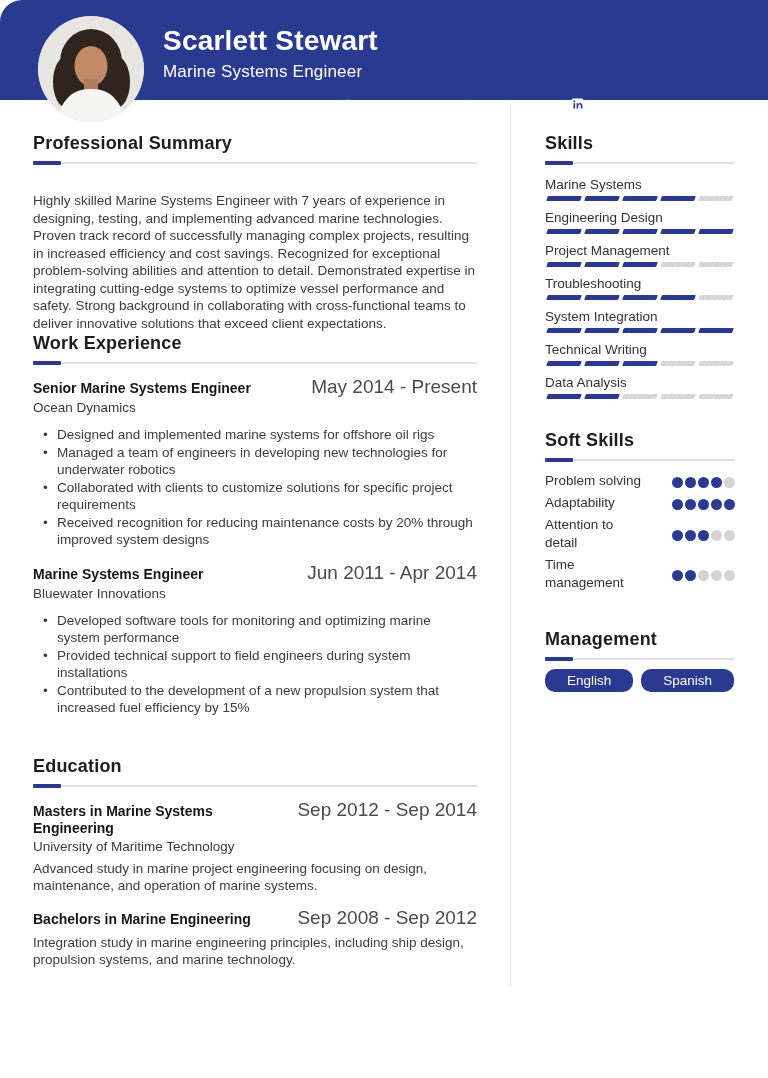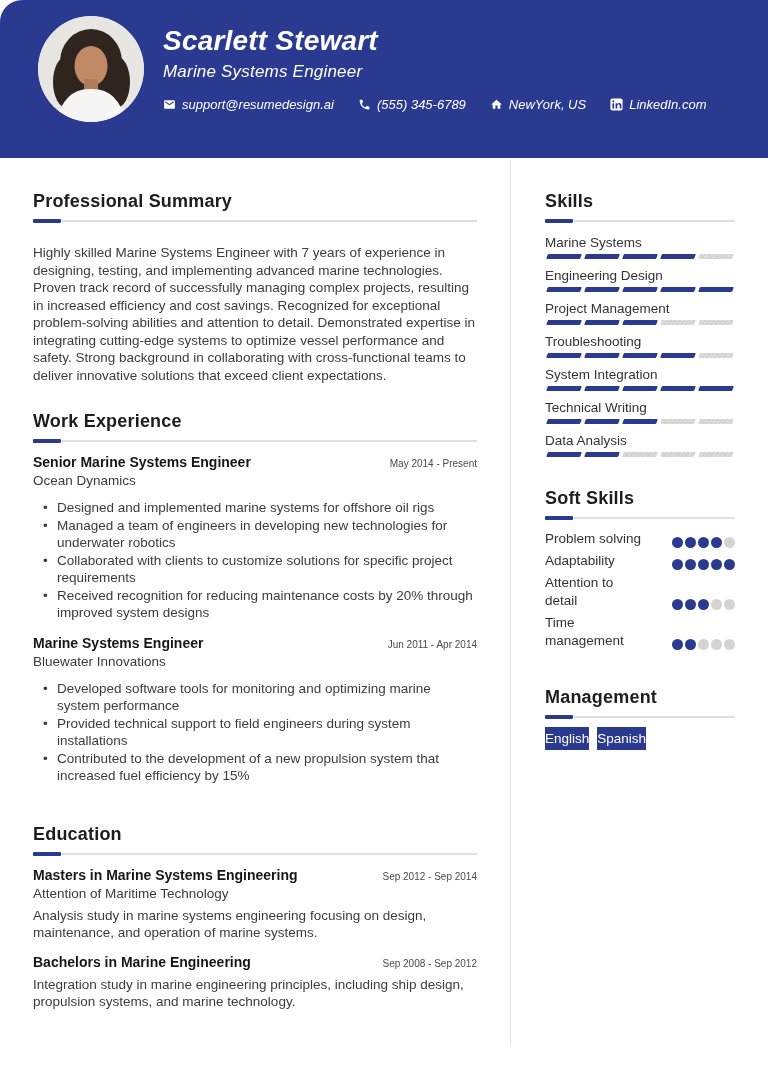--- a/index.html
+++ b/index.html
@@ -11,89 +11,88 @@
   html,body{background:#ffffff;}
   body{
     width:768px;height:1078px;overflow:hidden;
     font-family:"Liberation Sans","DejaVu Sans",sans-serif;
     color:#3c3c3c;
   }
   .page{width:768px;height:1078px;background:#fff;}
 
   
   .header{
-    position:relative;height:158px;background:var(--accent);
+    position:relative;height:100px;background:var(--accent);
     border-top-left-radius:22px;
-    font-style:italic;
   }
   .avatar{
     position:absolute;left:38px;top:16px;width:106px;height:106px;
     border-radius:50%;overflow:hidden;background:#e8e6e3;
   }
   .avatar svg{display:block;width:106px;height:106px;}
   .header-text{padding:25px 10px 0 163px;color:#fff;}
   .name{font-size:28px;font-weight:700;line-height:32px;letter-spacing:.2px;}
   .role{font-size:17px;font-weight:500;margin-top:5px;letter-spacing:.2px;}
-  .contact{display:flex;align-items:flex-end;gap:24px;margin-top:15px;font-size:13px;white-space:nowrap;}
+  .contact{display:flex;align-items:flex-end;gap:11px;margin-top:15px;font-size:13px;white-space:nowrap;}
   .contact-item{display:flex;align-items:center;gap:6px;color:#fff;text-decoration:none;}
   .cicon{display:inline-flex;flex:none;}
   .cicon svg{display:block;}
 
   
   .content{display:flex;padding:0 33px;align-items:flex-start;}
   .left{width:444px;flex:none;}
   .vdivider{width:1px;flex:none;background:#e3e3e3;height:884px;margin:2px 34px 0 33px;}
   .right{flex:1;min-width:0;}
 
   
   h2{font-size:18px;font-weight:700;color:#1d1d1d;letter-spacing:.2px;line-height:22px;}
   .rule{position:relative;height:2px;background:var(--rule);margin-top:8px;}
   .rule::before{content:'';position:absolute;left:0;top:-1px;width:28px;height:4px;background:var(--accent);border-radius:1px;}
   .sec-summary{margin-top:32px;}
-  .sec-work{margin-top:26px;}
+  .sec-work{}
   .sec-edu{margin-top:38px;}
   .sec-skills{margin-top:32px;}
   .sec-soft{margin-top:30px;}
   .sec-lang{margin-top:36px;}
 
-  .summary-text{margin-top:22px;font-size:13.5px;line-height:17.5px;color:#3c3c3c;}
+  .summary-text{margin-top:28px;font-size:13.5px;line-height:17.5px;color:#3c3c3c;}
 
   
   .job{margin-top:12px;}
   .job-head{display:flex;justify-content:space-between;align-items:baseline;gap:22px;}
   .job-title{font-size:14px;font-weight:700;color:#161616;line-height:17px;}
-  .job-date{font-size:10px;color:#4a4a4a;white-space:nowrap;}
+  .job-date{font-size:19px;color:#4a4a4a;white-space:nowrap;}
   .job-company{font-size:13.5px;color:#3a3a3a;margin-top:1px;line-height:17px;}
   ul.bullets{list-style:none;margin:10px 0 13px 0;}
   ul.bullets li{position:relative;padding-left:24px;font-size:13.5px;line-height:17.5px;color:#3c3c3c;}
   ul.bullets li::before{content:'•';position:absolute;left:10px;color:#3c3c3c;}
   .edu{margin-top:12px;}
   .edu-desc{margin-top:5px;font-size:13.5px;line-height:17.5px;color:#3c3c3c;}
 
   
   .skill{margin-bottom:8px;}
   .skill-name{font-size:13.5px;color:#333;line-height:17px;margin-bottom:3px;}
   .bar{display:flex;gap:4.5px;height:5px;padding:0 2px;}
   .seg{flex:1;border-radius:1px;transform:skewX(-20deg);
        background:repeating-linear-gradient(115deg,#d2d2d2 0 2px,#dcdcdc 2px 4px);}
   .seg.filled{background:var(--accent);}
   .skills-list{margin-top:12px;}
 
   
   .soft-list{margin-top:11px;}
-  .soft-row{display:flex;justify-content:space-between;align-items:flex-end;margin-bottom:4px;}
+  .soft-row{display:flex;justify-content:space-between;align-items:center;margin-bottom:4px;}
   .soft-label{font-size:13.5px;color:#333;line-height:18px;max-width:104px;}
   .dots{display:flex;gap:2px;margin-top:3.5px;}
   .dot{width:11px;height:11px;border-radius:50%;background:var(--empty);}
   .dot.filled{background:var(--accent);}
 
   
   .pills{display:flex;gap:8px;margin-top:9px;}
   .pill{background:var(--accent);color:#fff;font-size:13.5px;line-height:17px;
-        padding:3px 0;border-radius:0;}
+        padding:3px 22px;border-radius:10px;}
 </style>
 </head>
 <body>
 
 <div class="page">
 
   <div class="header">
     <div class="avatar">
       <svg viewBox="0 0 106 106">
         <defs>
@@ -202,22 +201,22 @@
 
       <div class="sec-edu">
         <h2>Education</h2>
         <div class="rule"></div>
 
         <div class="edu">
           <div class="job-head">
             <span class="job-title">Masters in Marine Systems Engineering</span>
             <span class="job-date">Sep 2012 - Sep 2014</span>
           </div>
-          <div class="job-company">Attention of Maritime Technology</div>
-          <p class="edu-desc">Analysis study in marine systems engineering focusing on design, maintenance, and operation of marine systems.</p>
+          <div class="job-company">University of Maritime Technology</div>
+          <p class="edu-desc">Advanced study in marine project engineering focusing on design, maintenance, and operation of marine systems.</p>
         </div>
 
         <div class="edu">
           <div class="job-head">
             <span class="job-title">Bachelors in Marine Engineering</span>
             <span class="job-date">Sep 2008 - Sep 2012</span>
           </div>
           <p class="edu-desc">Integration study in marine engineering principles, including ship design, propulsion systems, and marine technology.</p>
         </div>
       </div>

